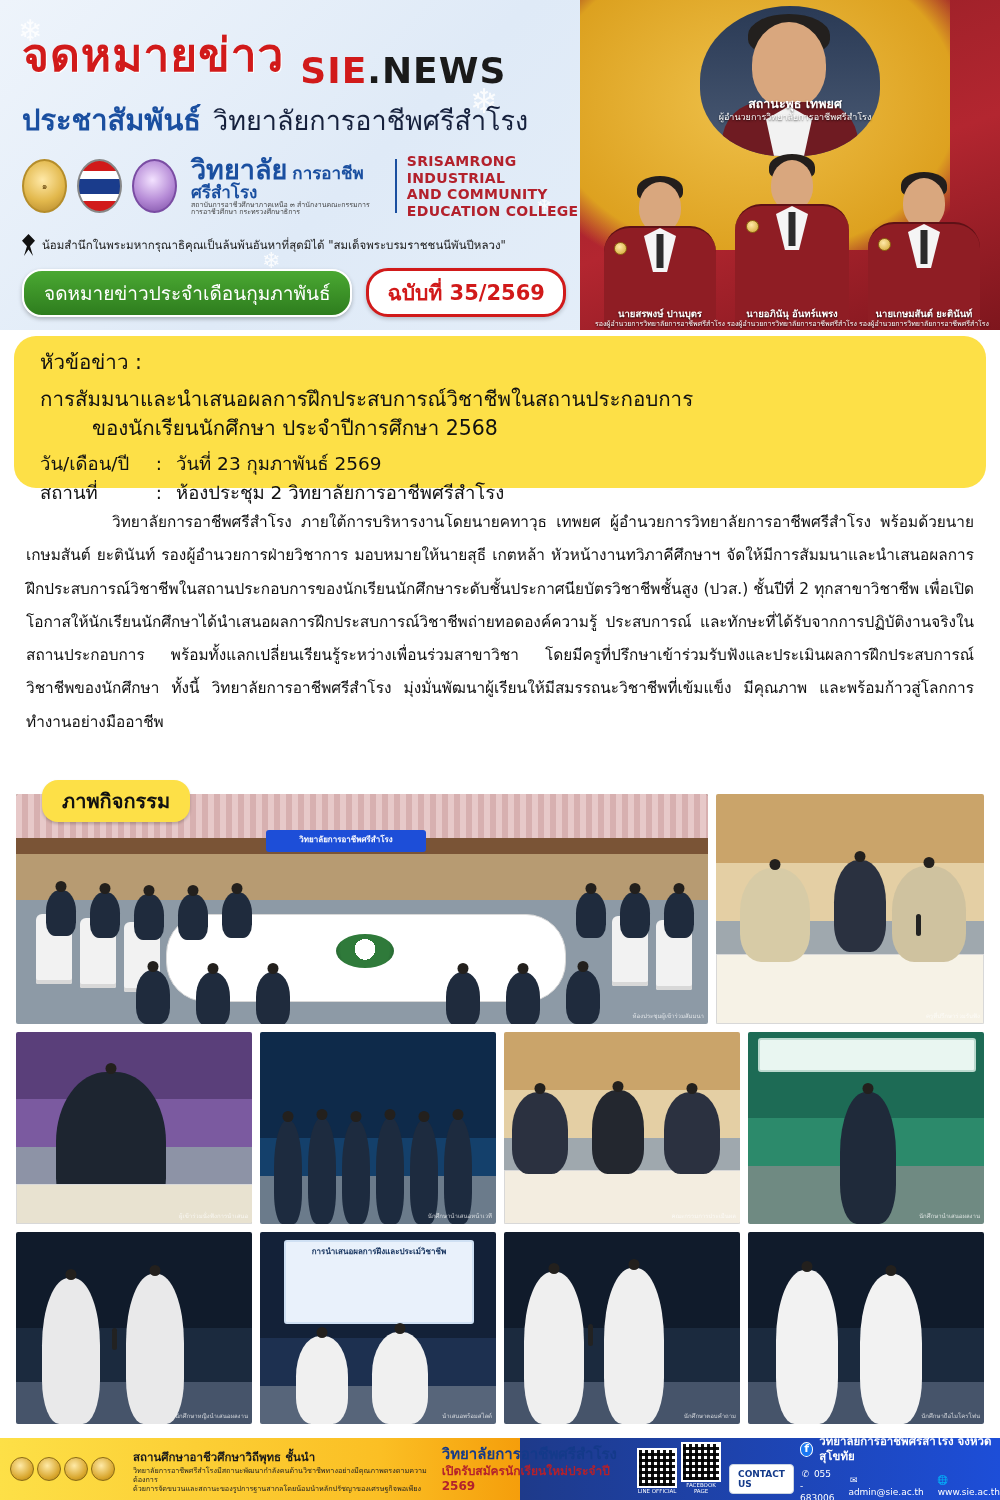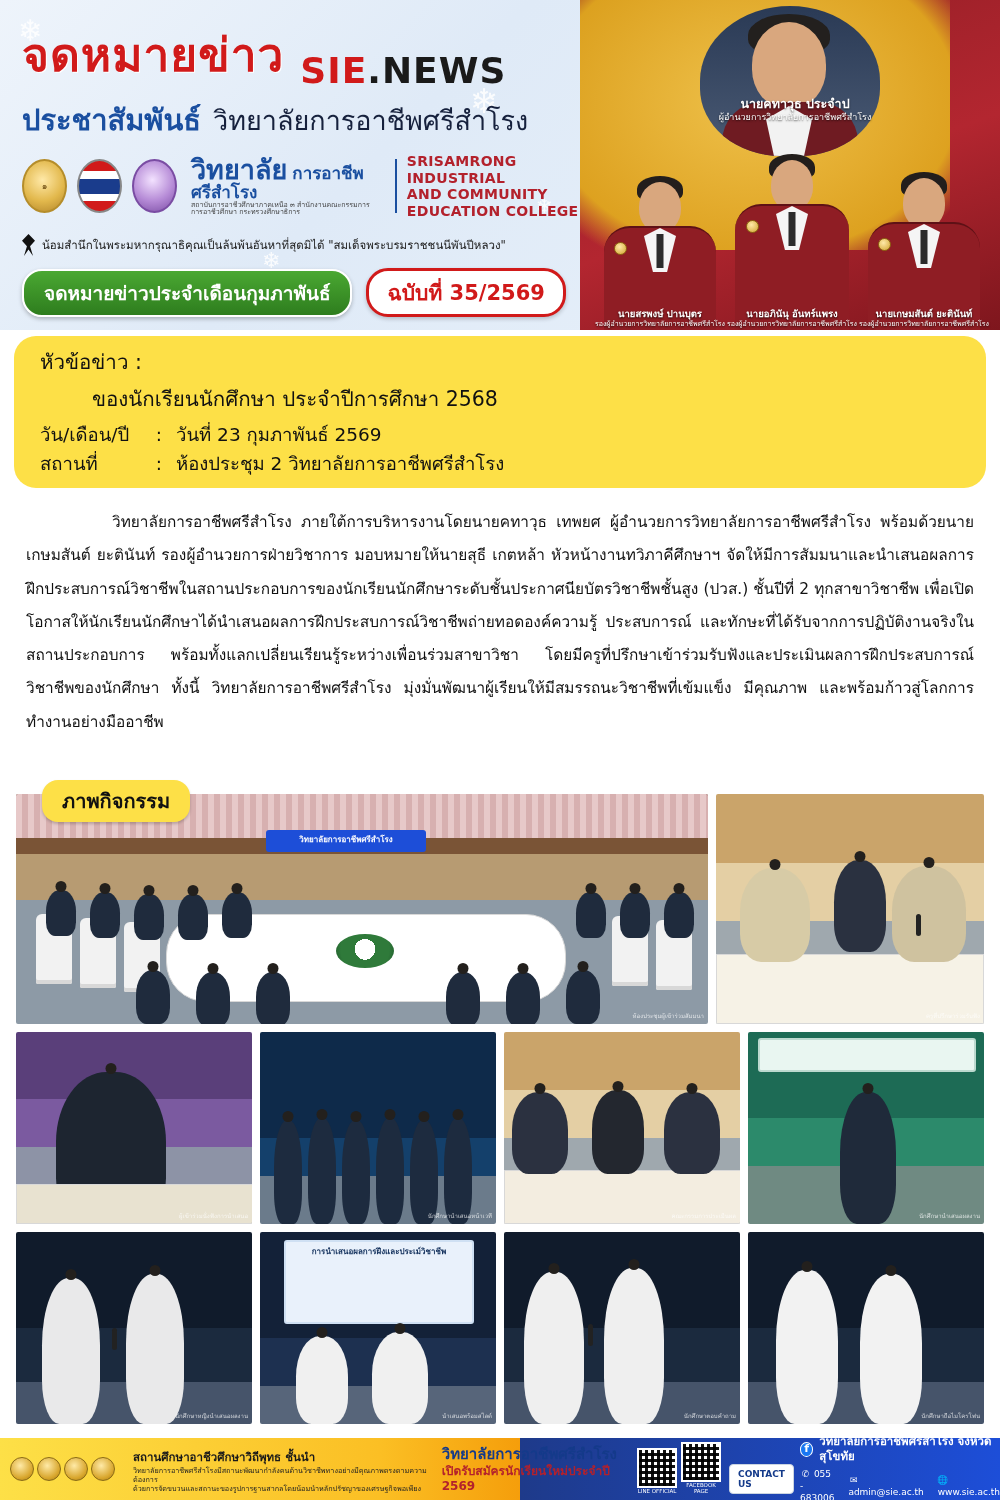--- a/index.html
+++ b/index.html
@@ -113,21 +113,21 @@
     clip-path: polygon(50% 0, 100% 30%, 62% 55%, 85% 100%, 50% 70%, 15% 100%, 38% 55%, 0 30%);
   }
   .badges-row {
     margin-top: 12px;
     display: flex; align-items: center; gap: 14px;
   }
   .badge-green {
     background: linear-gradient(#4aa832, #2e7d1e);
     color: #fff;
     font-size: 19px;
-    font-weight: bold;
+    font-weight: normal;
     padding: 7px 20px;
     border-radius: 20px;
     border: 2px solid #ffffff;
     box-shadow: 0 2px 4px rgba(0,0,0,.25);
   }
   .badge-issue {
     background: #ffffff;
     border: 3px solid #d11a1a;
     color: #d11a1a;
     font-size: 21px;
@@ -507,21 +507,21 @@
   </div>
 
   <div class="hdr-right">
     <div class="dir-photo">
       <div class="face hair"></div>
       <div class="face head"></div>
       <div class="body" style="position:absolute;"></div>
       <div class="shirt" style="position:absolute;"></div>
     </div>
     <div class="dir-caption">
-      <div class="n">นายคทาวุธ ประจำป</div>
+      <div class="n">สถานะพุธ เทพยศ</div>
       <div class="r">ผู้อำนวยการวิทยาลัยการอาชีพศรีสำโรง</div>
     </div>
 
     <div class="people">
 
       <div class="person" style="left:10px;width:140px;height:160px;">
         <div class="p-hair" style="top:6px;width:46px;height:26px;"></div>
         <div class="p-head" style="top:12px;width:42px;height:50px;"></div>
         <div class="p-body" style="top:56px;width:112px;height:104px;"></div>
         <div class="p-shirt" style="top:58px;width:32px;height:44px;"></div>
@@ -559,20 +559,21 @@
         </div>
       </div>
     </div>
   </div>
 </div>
 
 <div class="news-box">
   <div class="news-topic">
     <span class="label">หัวข้อข่าว :</span>
     <span class="value">
+      <span>การสัมมนาและนำเสนอผลการฝึกประสบการณ์วิชาชีพในสถานประกอบการ</span>
       <span class="l2">ของนักเรียนนักศึกษา ประจำปีการศึกษา 2568</span>
     </span>
   </div>
   <div class="news-meta">
     <div class="row">
       <span class="k">
         <b>วัน/เดือน/ปี</b>
         <b>:</b>
       </span>
       <span class="v">วันที่ 23 กุมภาพันธ์ 2569</span>

